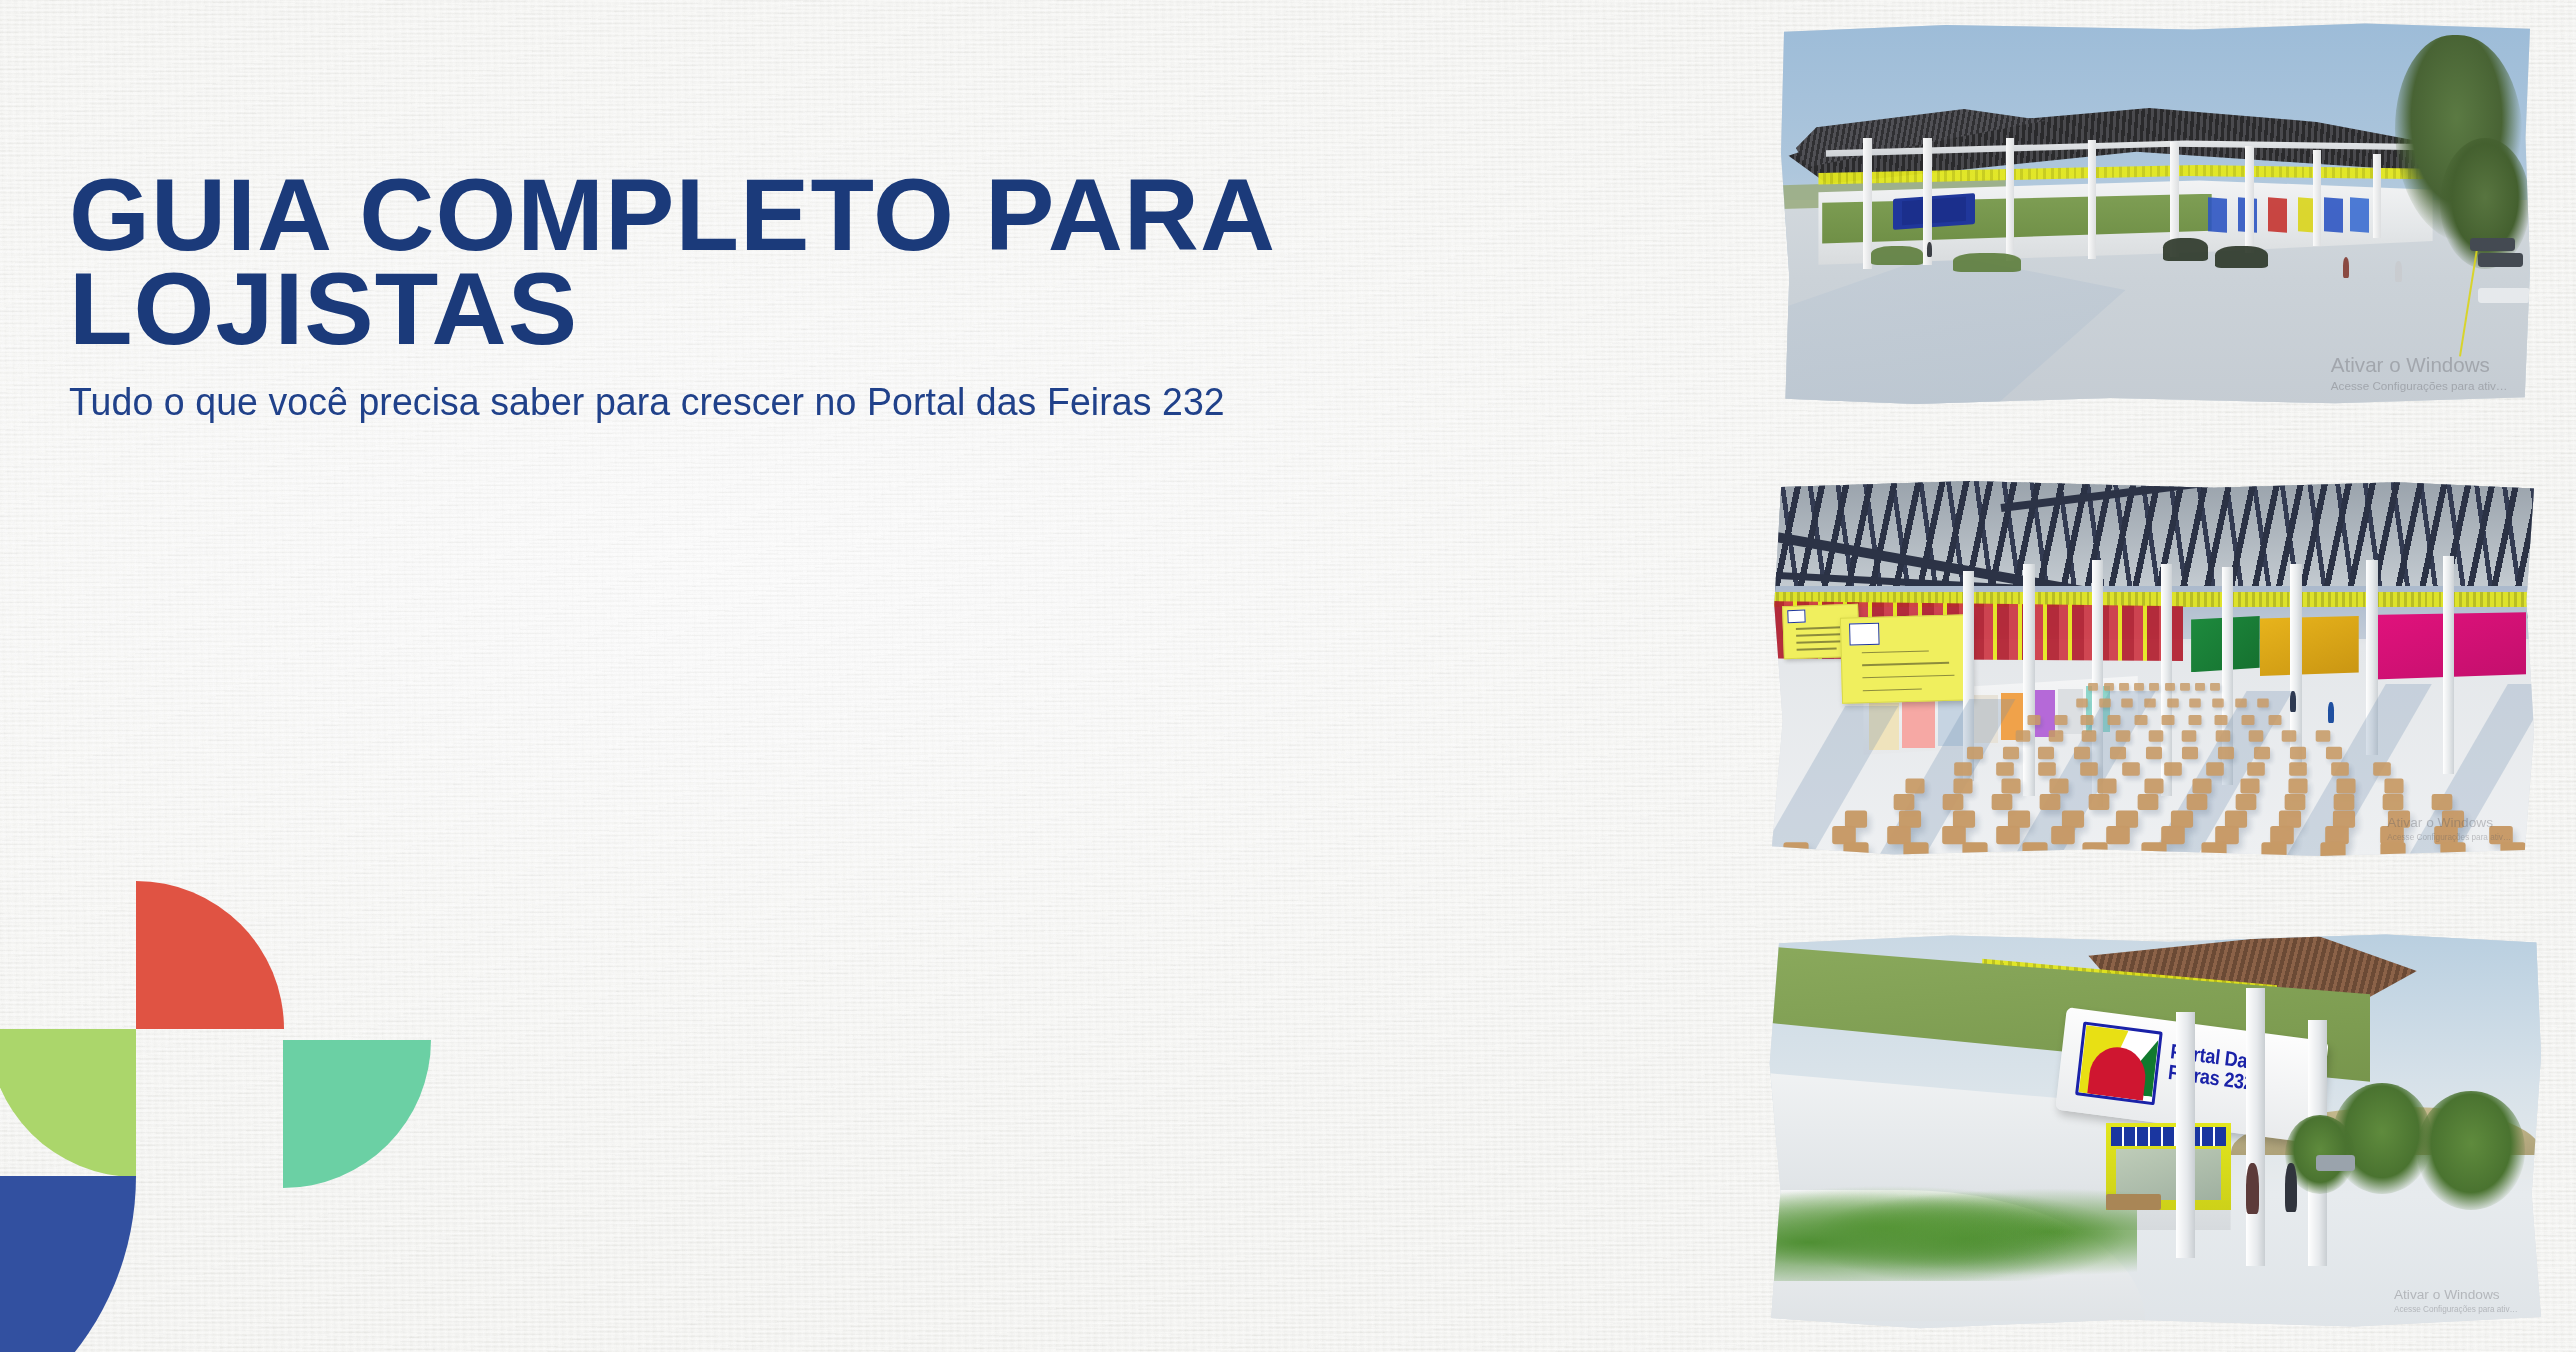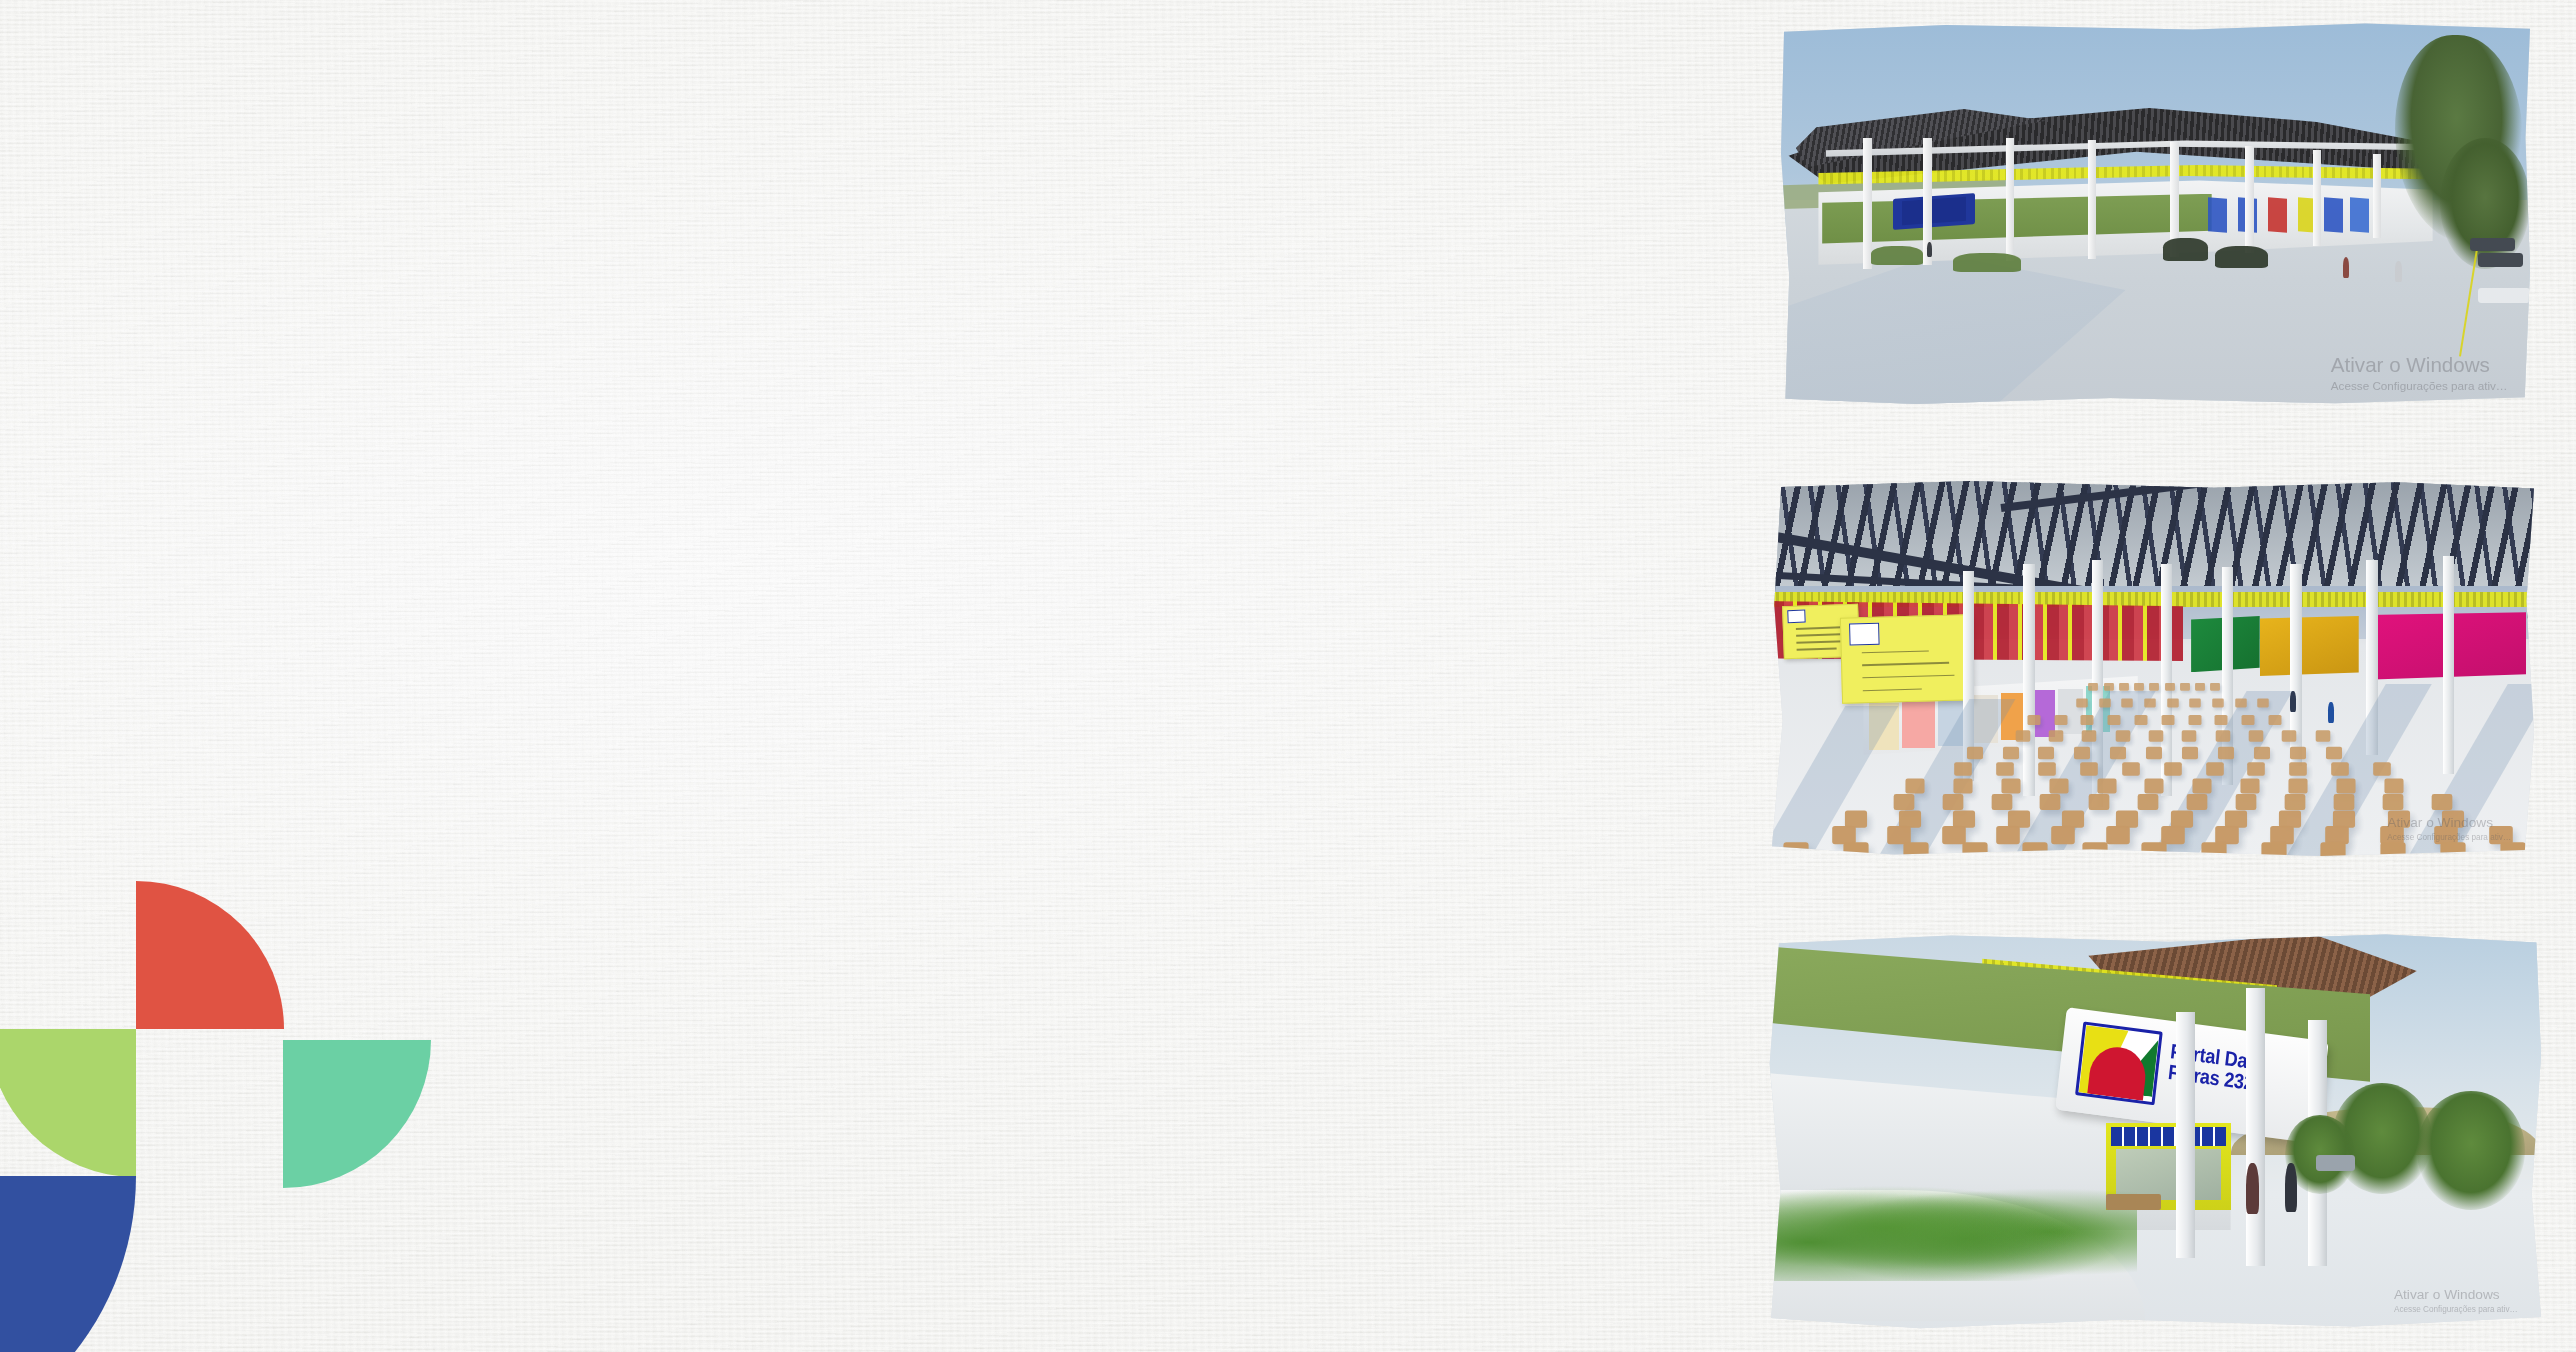--- a/index.html
+++ b/index.html
@@ -456,20 +456,24 @@
         <feColorMatrix type="saturate" values="0"></feColorMatrix>
         <feComponentTransfer>
             <feFuncA type="linear" slope="0.07"></feFuncA>
           </feComponentTransfer>
       </filter>
     </defs>
     <rect width="3750" height="1969" filter="url(#grain)"></rect>
     <rect width="3750" height="1969" filter="url(#fiber)"></rect>
   </svg>
 
+  <div class="headline-block">
+    <div class="headline">GUIA COMPLETO PARA LOJISTAS</div>
+    <div class="subheadline">Tudo o que você precisa saber para crescer no Portal das Feiras 232</div>
+  </div>
 
   <div class="brand-mark">
     <div class="quad quad-red"></div>
     <div class="quad quad-green"></div>
     <div class="quad quad-mint"></div>
     <div class="quad quad-blue"></div>
   </div>
 
   <div class="photo photo-1">
     <div class="photo-scene">

